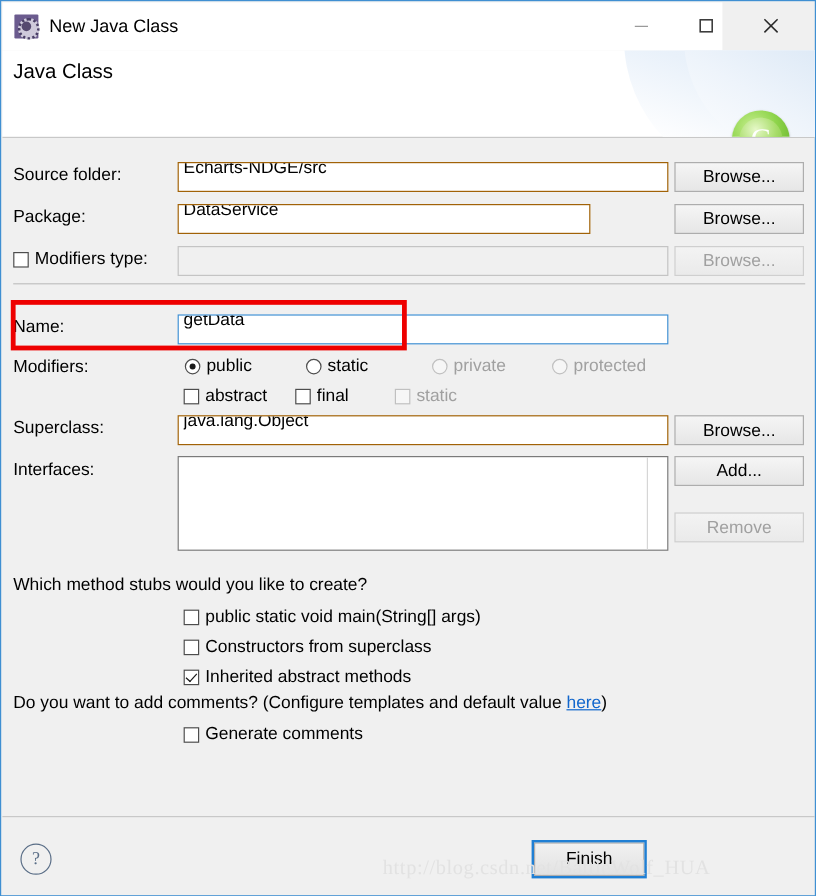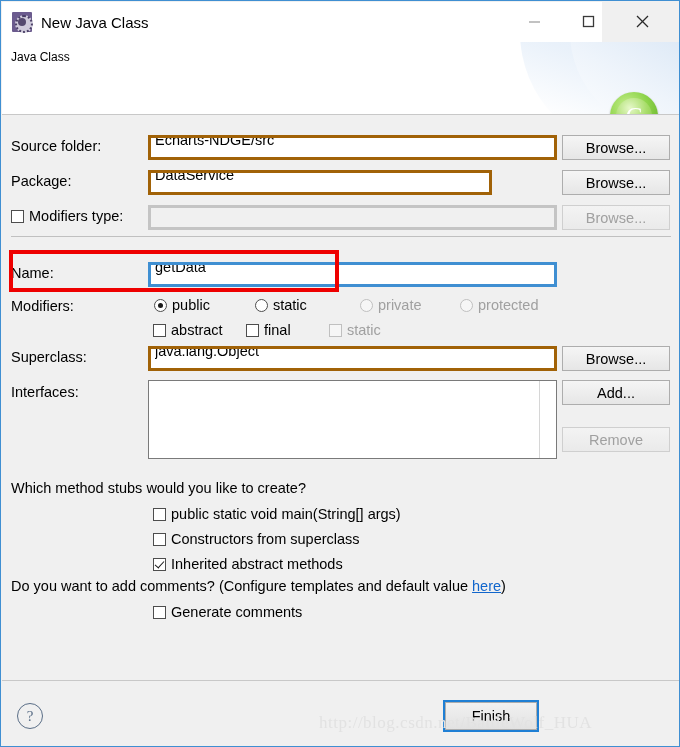--- a/index.html
+++ b/index.html
@@ -73,21 +73,21 @@
     border-radius: 0 0 0 120px;
   }
   #banner-swoosh2 {
     position: absolute; right: -10px; top: -60px;
     width: 120px; height: 150px;
     background: linear-gradient(210deg, #cfe0f2 0%, #eef4fb 60%, #ffffff 100%);
     border-radius: 0 0 0 100px;
   }
   #banner-title {
     position: absolute; left: 9px; top: 8px;
-    font-size: 12px; color: #000000; font-weight: normal;
+    font-size: 17px; color: #000000; font-weight: normal;
   }
   #class-icon {
     position: absolute; right: 22px; top: 50px;
     width: 48px; height: 48px; border-radius: 50%;
     background: radial-gradient(circle at 35% 30%, #c6ee8e 0%, #8ed44b 45%, #5aa61f 100%);
     box-shadow: 0 1px 2px rgba(0,0,0,.35);
     display: flex; align-items: center; justify-content: center;
   }
   #class-icon-inner {
     width: 36px; height: 36px; border-radius: 50%;
@@ -104,21 +104,21 @@
   .row { position: absolute; left: 0; width: 678px; height: 26px; }
   .lbl {
     position: absolute; left: 9px; top: 3px;
     font-size: 14.5px; color: #000000; white-space: nowrap;
   }
 
   .txt {
     position: absolute; left: 146px;
     height: 25px;
     background: #ffffff;
-    border: 3px solid #a16207;
+    border: 1px solid #a16207;
     font-size: 14.5px; color: #000000;
     padding: 0 3px 15px 4px;
     line-height: 23px;
     font-family: "Liberation Sans", sans-serif;
     outline: none;
   }
   .txt.focus { border-color: #3f8fd2; }
   .txt.dis { background: #f0f0f0; border-color: #c4c4c4; color: #a0a0a0; }
 
   .btn {

